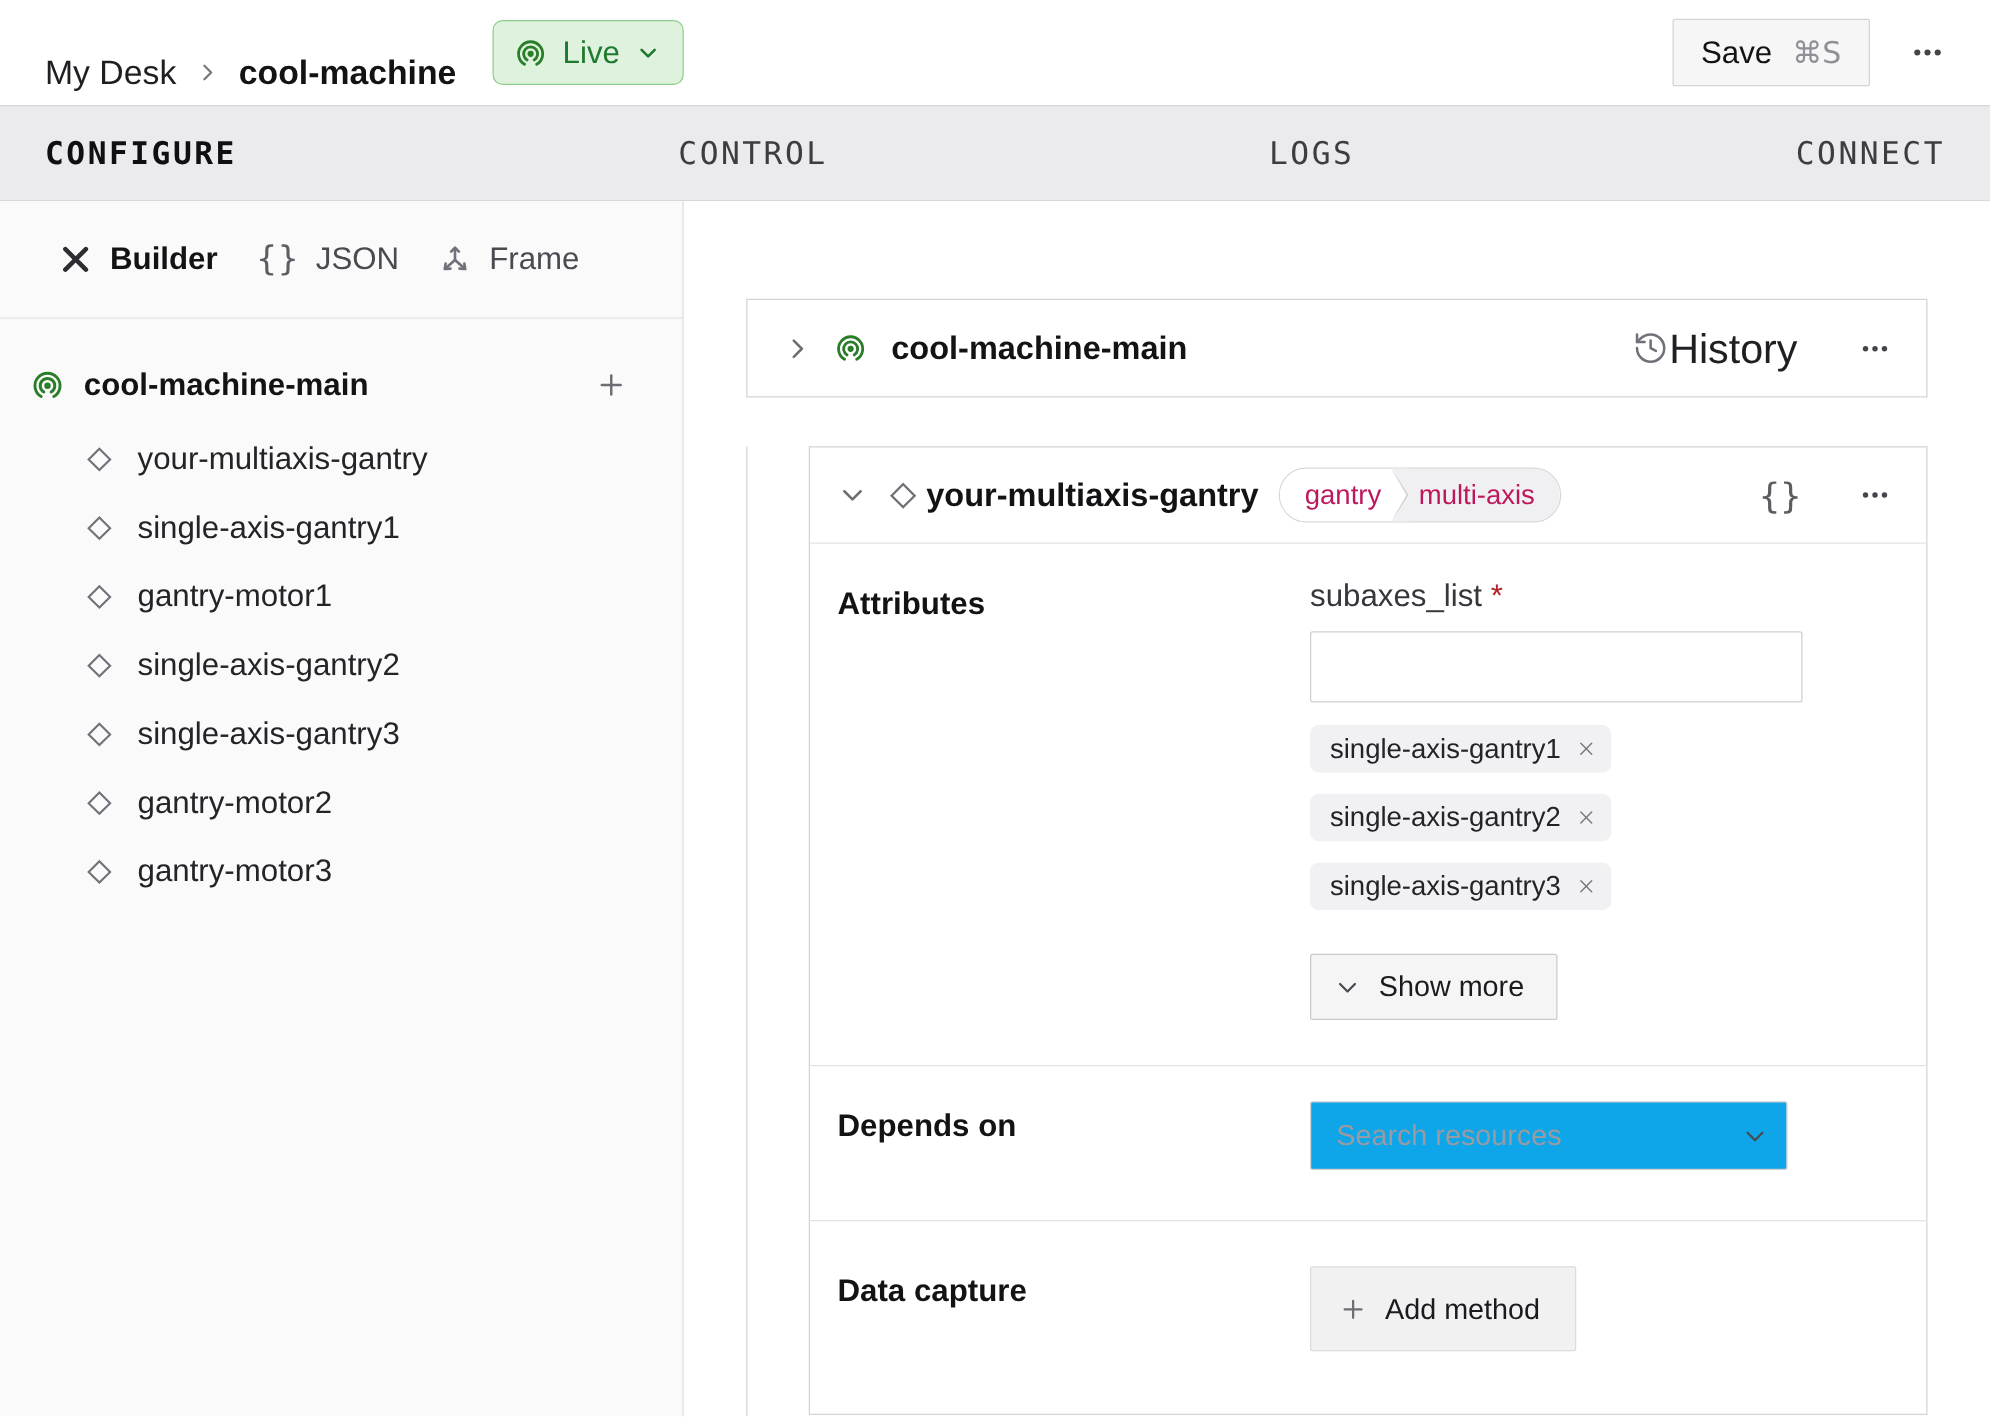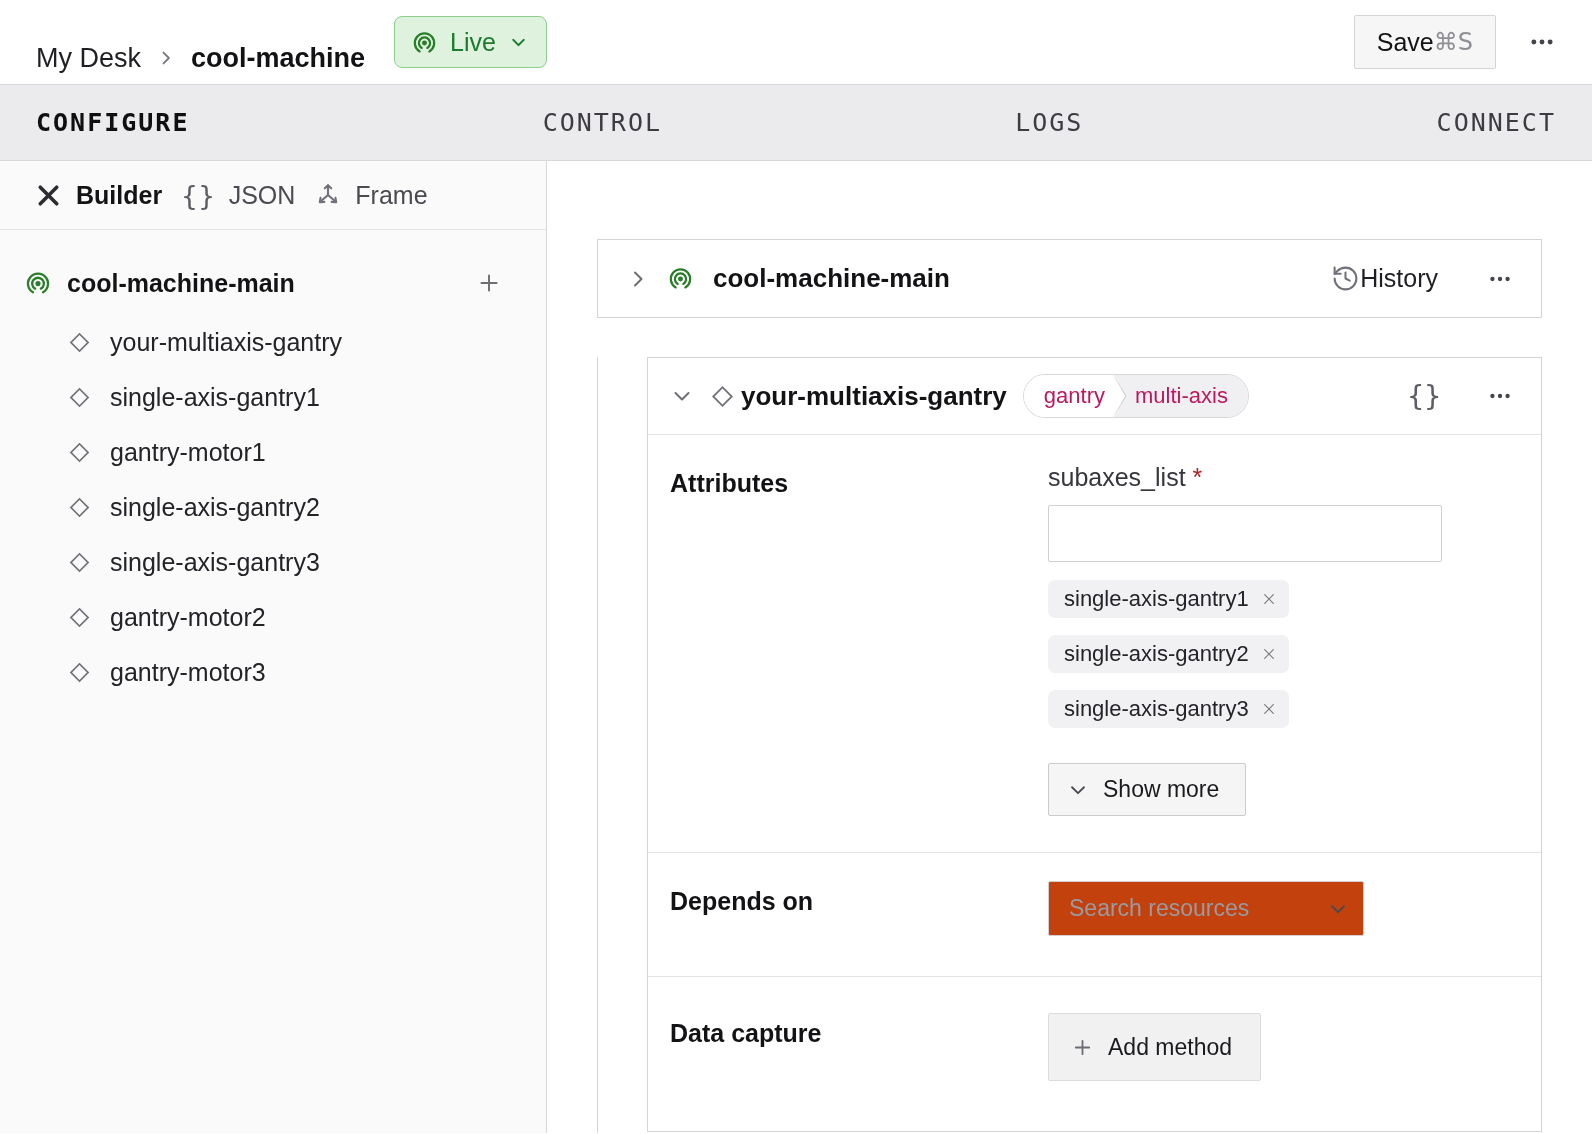--- a/index.html
+++ b/index.html
@@ -18,21 +18,21 @@
   .crumb-parent { color: #1f1f23; text-decoration: none; cursor: pointer; }
   .crumb-current { font-weight: 700; color: #131316; }
   .live-badge {
     margin-left: 29px; height: 52px; padding: 0 17px 0 16px;
     display: flex; align-items: center; gap: 12px;
     background: var(--live-bg, #def2de); border: 1px solid var(--live-border, #8ecf8e);
     border-radius: 8px; color: var(--live-text, #1e7a2e); font-size: 25px; font-weight: 500;
   }
   .topbar-right { margin-left: auto; display: flex; align-items: center; gap: 28px; }
   .save-btn {
-    height: 54px; padding: 0 22px; display: flex; align-items: center; 
+    height: 54px; padding: 0 22px; display: flex; align-items: center; gap: 16px;
     background: #f6f6f7; border: 1px solid #d4d4d6; border-radius: 2px;
     font-size: 25px; color: #131316;
   }
   .save-shortcut { color: #8f8f95; font-family: "DejaVu Sans", sans-serif; font-size: 24px; }
   .icon-btn { background: none; border: none; padding: 4px; color: #44444a; display: flex; }
 
   
   .tabbar {
     height: 77px; background: #ebebed; display: flex; align-items: center; gap: 64px;
     padding: 0 36px; border-top: 1px solid #d8d8da; border-bottom: 1px solid #d8d8da; justify-content: space-between;
@@ -40,38 +40,38 @@
   .tab {
     background: none; border: none; padding: 0;
     font-family: "DejaVu Sans Mono", monospace; font-size: 25px; letter-spacing: 2px;
     color: #3c3c42;
   }
   .tab.active { font-weight: 700; color: #0f0f12; }
 
   
   .content { display: flex; height: 972px; }
   .sidebar { width: 547px; flex: none; background: #fafafa; border-right: 1px solid #d8d8da; }
-  .view-toggle { height: 69px; border-bottom: 1px solid #e3e3e5; display: flex; align-items: center; gap: 19px; padding: 0 34px; }
+  .view-toggle { height: 94px; border-bottom: 1px solid #e3e3e5; display: flex; align-items: center; gap: 31px; padding: 0 46px; }
   .vt-item { background: none; border: none; padding: 0; display: flex; align-items: center; gap: 13px; font-size: 25px; color: #4a4a51; }
   .vt-item.active { color: #131316; font-weight: 700; }
   .braces-glyph { font-family: "DejaVu Sans Mono", monospace; font-size: 27px; font-weight: 400; color: #5c5c63; letter-spacing: 1px; }
 
   .tree { list-style: none; margin: 0; padding: 30px 0 0 0; }
   .tree-root { height: 46px; margin-bottom: 9px; display: flex; align-items: center; gap: 15px; padding: 0 42px 0 24px; font-size: 25px; font-weight: 700; color: #131316; cursor: pointer; }
   .tree-plus { margin-left: auto; background: none; border: none; padding: 2px; display: flex; color: #6d6d74; }
   .tree-item { height: 55px; display: flex; align-items: center; gap: 17px; padding-left: 66px; font-size: 25px; color: #232328; cursor: pointer; }
 
   
   .main { flex: 1; padding: 78px 50px 0 50px; overflow: hidden; background: #fff; }
   .part-card {
     height: 79px; border: 1px solid #d4d4d6; background: #fff;
     display: flex; align-items: center; gap: 15px; padding: 0 24px 0 26px;
   }
   .part-title { margin: 0 0 0 4px; font-size: 26px; font-weight: 700; color: #131316; }
-  .history-btn { margin-left: auto; background: none; border: none; padding: 0; display: flex; align-items: center; font-size: 25px; color: #1f1f23; }
+  .history-btn { margin-left: auto; background: none; border: none; padding: 0; display: flex; align-items: center; font-size: 33px; color: #1f1f23; }
   .part-menu { margin-left: 30px; }
 
   .cards { position: relative; margin-top: 39px; padding-left: 50px; }
   .cards::before { content: ""; position: absolute; left: 0; top: 0; bottom: 32px; width: 1px; background: #d4d4d6; }
 
   .component-card { border: 1px solid #d4d4d6; background: #fff; }
   .comp-header { height: 77px; display: flex; align-items: center; padding: 0 24px 0 20px; border-bottom: 1px solid #e3e3e5; }
   .comp-title { margin: 0 0 0 4px; font-size: 26px; font-weight: 700; color: #131316; white-space: nowrap; }
   .caret-btn { background: none; border: none; padding: 2px; display: flex; color: #6d6d74; }
   .diamond-gap { margin-left: 12px; }
@@ -90,21 +90,21 @@
   .field-label { font-size: 25px; color: #36363c; }
   .req-mark { color: var(--required-red, #b32025); margin-left: 7px; }
   .subaxes-input { display: block; margin-top: 13px; width: 394px; height: 57px; border: 1px solid #d0d0d3; border-radius: 2px; background: #fff; font-size: 22px; padding: 0 14px; font-family: inherit; color: #1f1f23; outline: none; }
   .chips { margin-top: 18px; display: flex; flex-direction: column; align-items: flex-start; gap: 17px; }
   .chip { height: 38px; display: flex; align-items: center; gap: 11px; padding: 0 11px 0 16px; background: #f1f1f3; border-radius: 7px; font-size: 22px; color: #232328; }
   .chip-x { background: none; border: none; padding: 1px; display: flex; color: #7a7a81; }
   .show-more { margin-top: 35px; height: 53px; display: flex; align-items: center; gap: 14px; padding: 0 26px 0 18px; background: #f5f5f6; border: 1px solid #cbcbce; border-radius: 2px; font-size: 23px; color: #1b1b1f; }
   .show-more svg { color: #4a4a51; }
 
   .sec-depends { padding-bottom: 40px; }
-  .resource-select { width: 316px; height: 55px; border: 1px solid #d0d0d3; border-radius: 2px; background: #c2410c; display: flex; align-items: center; padding: 0 14px 0 18px; cursor: pointer; }
+  .resource-select { width: 382px; height: 55px; border: 1px solid #d0d0d3; border-radius: 2px; background: #0ea5e9; display: flex; align-items: center; padding: 0 14px 0 18px; cursor: pointer; }
   .resource-select input { flex: 1; min-width: 0; border: none; outline: none; background: transparent; font-family: inherit; font-size: 23px; color: #1f1f23; }
   .resource-select input::placeholder { color: #9a9aa1; }
   .resource-select svg { color: #4a4a51; }
 
   .sec-capture { padding-top: 36px; padding-bottom: 50px; }
   .add-method { height: 68px; display: flex; align-items: center; gap: 14px; padding: 0 28px 0 22px; background: #f1f1f2; border: 1px solid #dcdcde; border-radius: 2px; font-size: 23px; color: #1b1b1f; }
   .add-method svg { color: #6d6d74; }
 
   .next-card-sliver { margin: 8px 0 0 -50px; height: 40px; border: 1px solid #d4d4d6; border-bottom: none; background: #fff; }
 

